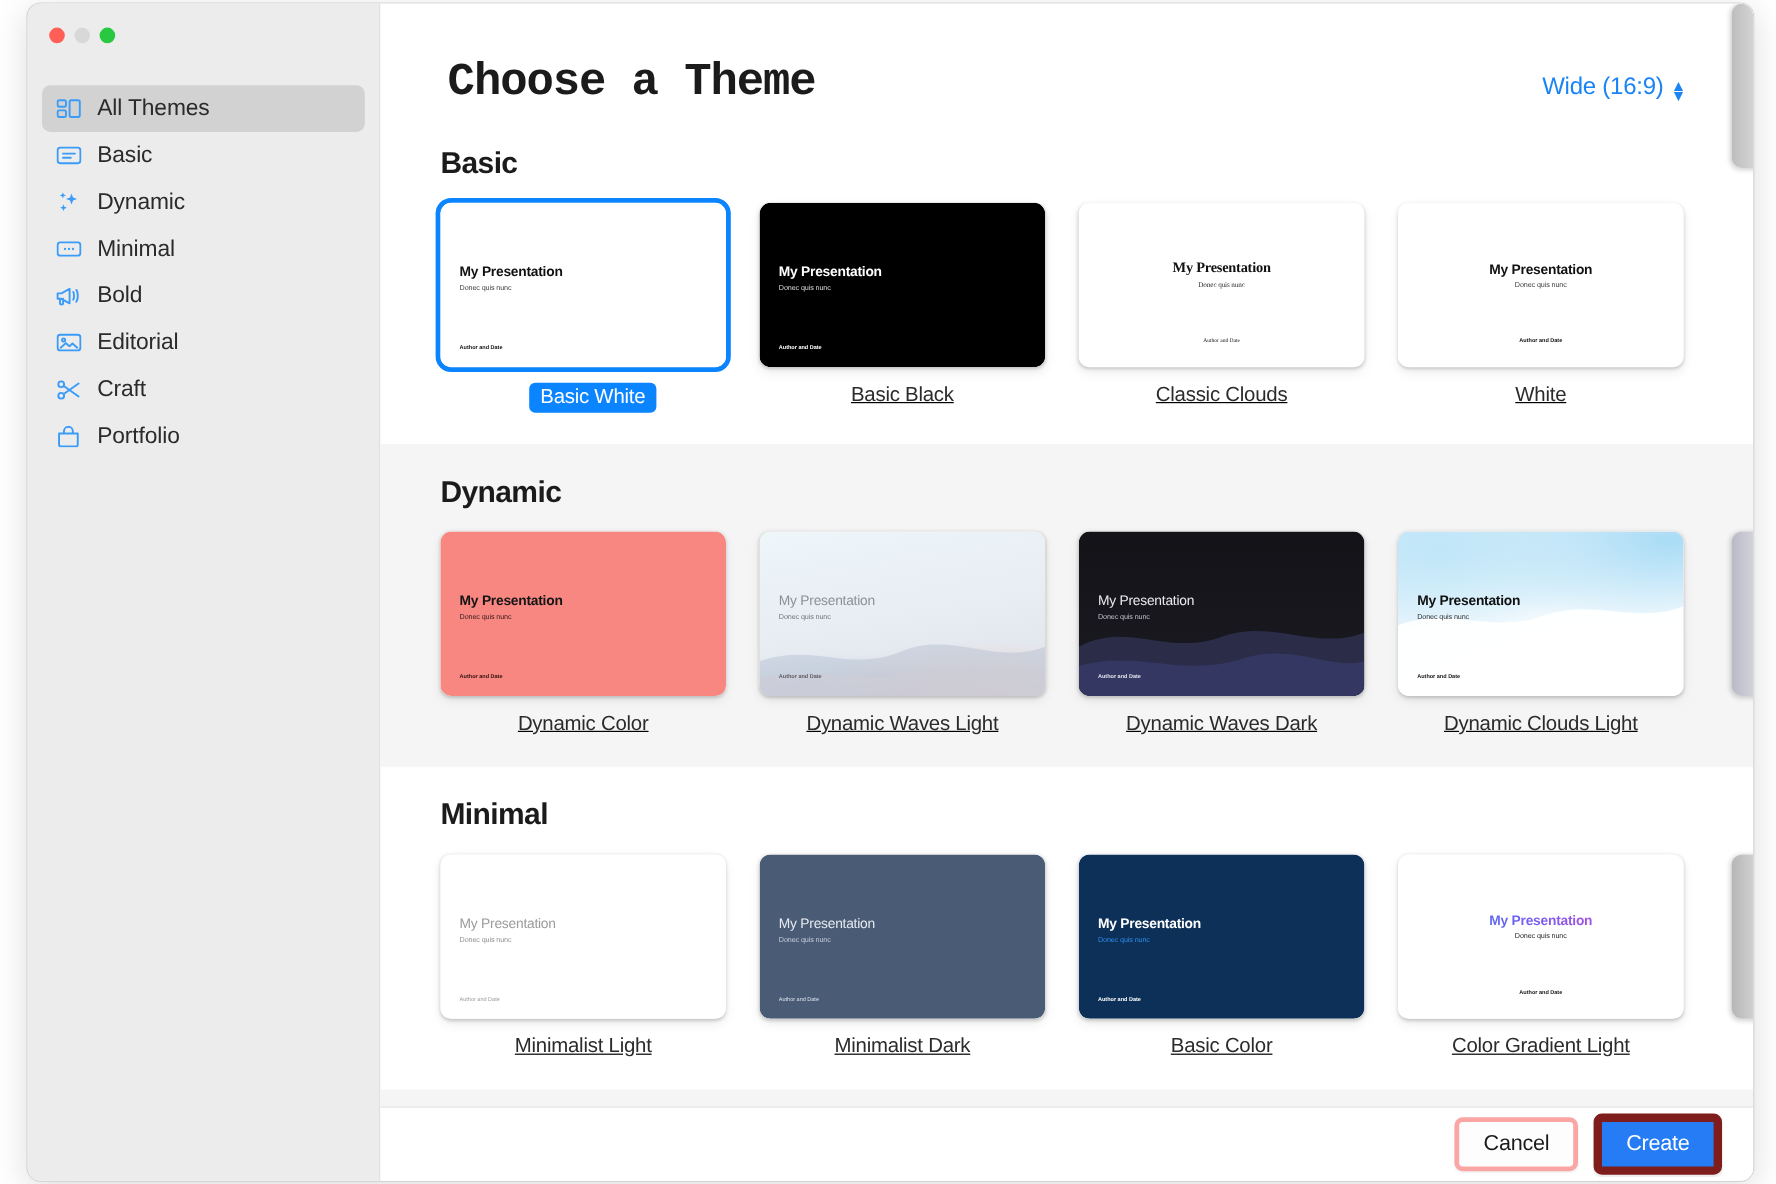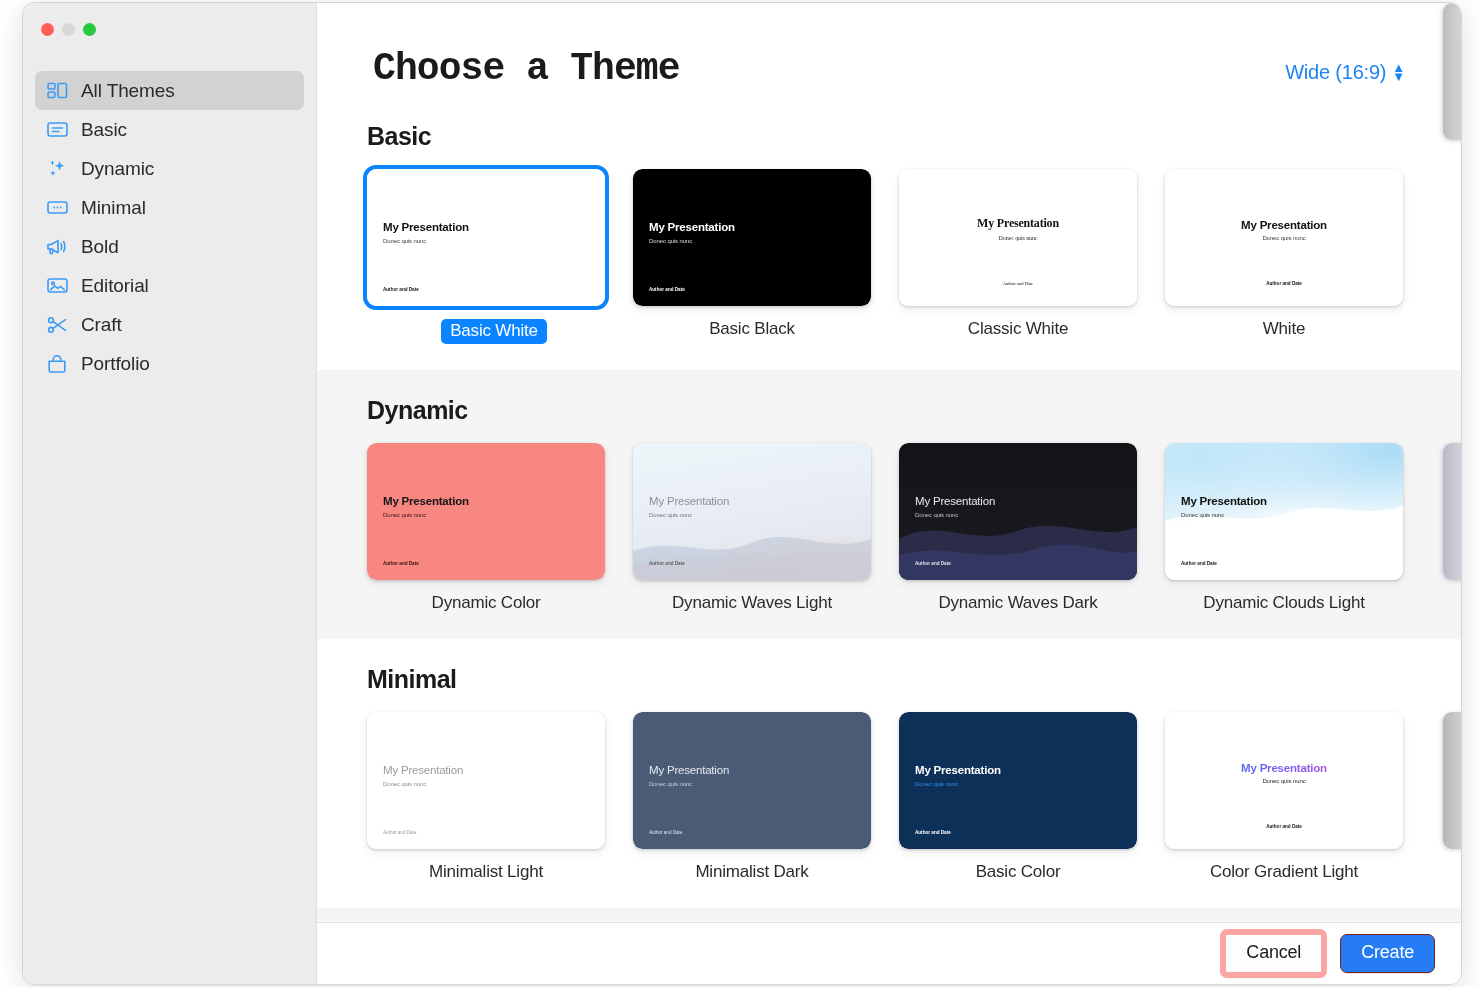--- a/index.html
+++ b/index.html
@@ -102,21 +102,21 @@
     font-size: 38px;
     font-weight: bold;
     color: #1b1b1b;
     letter-spacing: -0.9px;
     font-family: Liberation Mono, monospace;
   }
   .aspect-pop {
     font-size: 20px;
     color: #1a84f5;
     display: flex;
-    align-items: center;
+    align-items: flex-end;
     gap: 6px;
     cursor: default;
     letter-spacing: -0.2px;
   }
   .chev { display: flex; flex-direction: column; line-height: 0.62; font-size: 13px; }
 
   
   .section { padding: 0 0 0 0; }
   .section.shade { background: #f5f5f5; }
 
@@ -126,20 +126,21 @@
     color: #1b1b1b;
     letter-spacing: -0.5px;
     padding: 26px 0 18px 50px;
   }
   .section.first .section-title { padding-top: 32px; }
 
   .row {
     display: flex;
     gap: 0;
     padding: 0 0 26px 50px;
+    text-decoration: underline;
   }
 
   .theme-cell {
     width: 266px;
     flex: 0 0 266px;
   }
 
   .thumb-wrap {
     width: 238px;
     height: 137px;
@@ -231,27 +232,27 @@
   }
   .btn {
     font-size: 18px;
     border-radius: 7px;
     padding: 7px 20px 9px 20px;
     cursor: default;
     letter-spacing: -0.2px;
   }
   .btn-cancel {
     background: #fdfdfd;
-    border: 6px solid #fca5a5;
+    border: 4px solid #fca5a5;
     color: #1b1b1b;
     box-shadow: 0 1px 1px rgba(0,0,0,0.05);
   }
   .btn-create {
     background: #257cf4;
-    border: 1px solid #7f1d1d;
+    border: 7px solid #7f1d1d;
     color: #ffffff;
     box-shadow: 0 1px 1px rgba(0,0,0,0.08);
   }
 
   
   .bg-waves-light {
     background:
       radial-gradient(ellipse 120% 70% at 78% 105%, rgba(245,170,150,0.55) 0%, rgba(245,170,150,0) 55%),
       radial-gradient(ellipse 100% 60% at 25% 110%, rgba(150,170,200,0.5) 0%, rgba(150,170,200,0) 60%),
       linear-gradient(170deg, #eef6fa 0%, #e8eef4 45%, #dfe3ea 100%);
@@ -429,21 +430,21 @@
           </div>
 
           <div class="theme-cell">
             <div class="thumb-wrap">
               <div class="slide center" style="background:#ffffff;font-family:'Liberation Serif',serif;">
                 <div class="s-title" style="color:#111;font-size:12px;">My Presentation</div>
                 <div class="s-sub" style="color:#222;">Donec quis nunc</div>
                 <div class="s-foot" style="color:#111;font-weight:normal;">Author and Date</div>
               </div>
             </div>
-            <div class="caption">Classic White</div>
+            <div class="caption">Classic Clouds</div>
           </div>
 
           <div class="theme-cell">
             <div class="thumb-wrap">
               <div class="slide center" style="background:#ffffff;">
                 <div class="s-title" style="color:#111;">My Presentation</div>
                 <div class="s-sub" style="color:#333;">Donec quis nunc</div>
                 <div class="s-foot" style="color:#111;">Author and Date</div>
               </div>
             </div>

